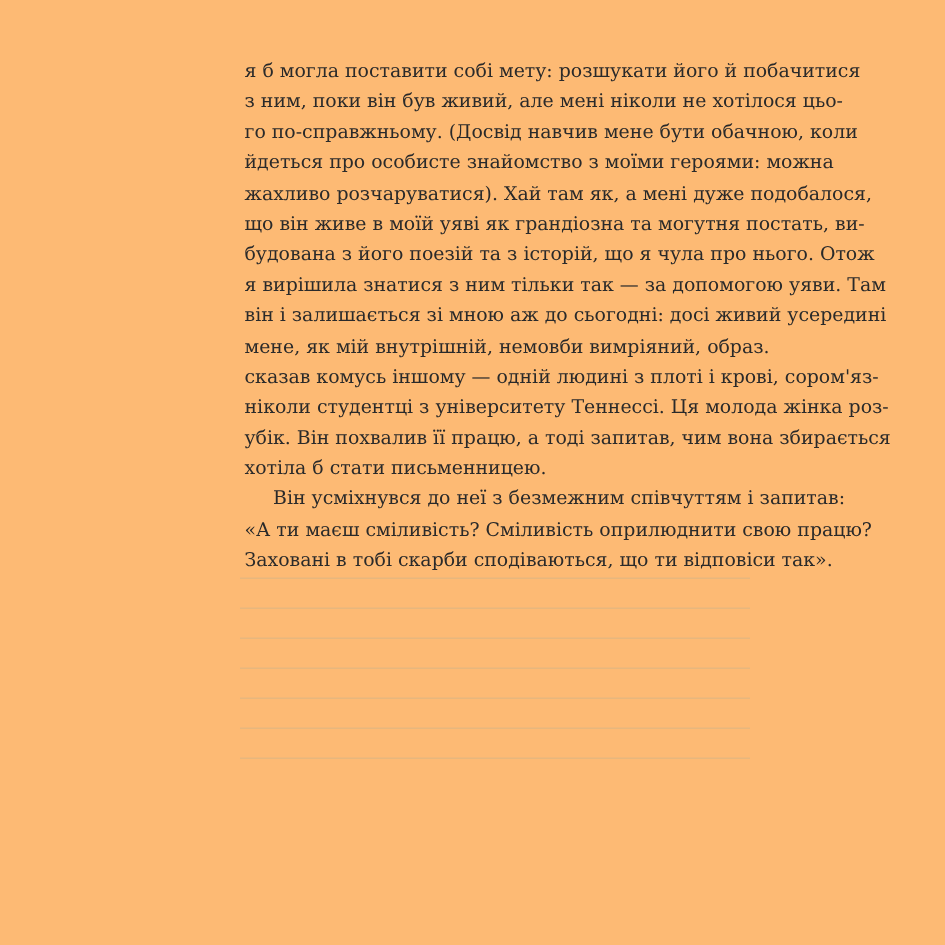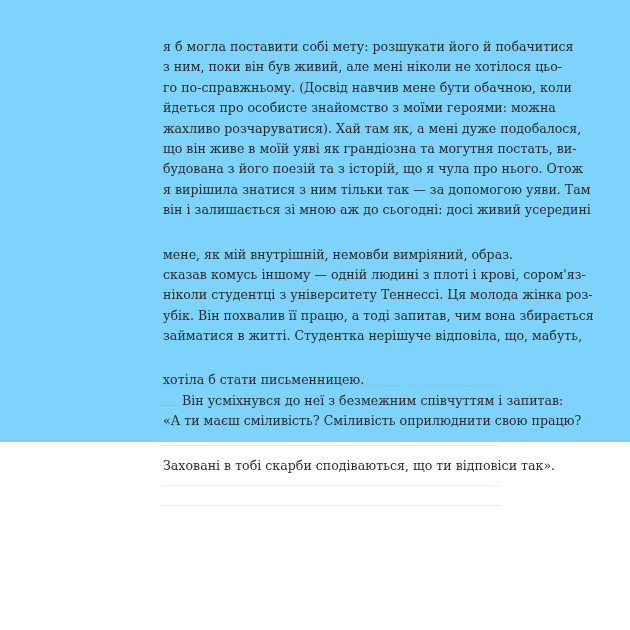--- a/index.html
+++ b/index.html
@@ -2,40 +2,40 @@
 <html><head>
 <meta charset="utf-8">
 <style>
   html, body { margin: 0; padding: 0; }
   body {
     width: 630px; height: 630px; overflow: hidden;
     background: #ffffff;
     position: relative;
   }
   .page {
-    position: absolute; left: 0; top: 0; width: 630px; height: 442px;
-    background: #7dd3fc;
+    position: absolute; left: 0; top: 0; width: 630px; height: 630px;
+    background: #fdba74;
   }
   .text-block {
     position: absolute;
     left: 163px; top: 37px;
     width: 331px;
     font-family: "DejaVu Serif", "Liberation Serif", serif;
     font-size: 12.6px;
     line-height: 20.4px;
     color: #2a2a2a;
   }
   .line {
     display: block;
     white-space: nowrap;
     text-align: justify;
     text-align-last: justify;
     height: 20.4px;
   }
-  .line.last { text-align-last: left; margin-top: 24px; }
+  .line.last { text-align-last: left; }
   .line.indent { padding-left: 19px; }
   .bleed {
     position: absolute;
     left: 160px; top: 385px; width: 340px; height: 150px;
     opacity: 0.18;
   }
   .bleed .bl {
     height: 1px; background: #8aa; margin-bottom: 19px;
   }
 </style>
@@ -55,21 +55,20 @@
       <span class="line">будована з його поезій та з історій, що я чула про нього. Отож</span>
       <span class="line">я вирішила знатися з ним тільки так — за допомогою уяви. Там</span>
       <span class="line">він і залишається зі мною аж до сьогодні: досі живий усередині</span>
       <span class="line last">мене, як мій внутрішній, немовби вимріяний, образ.</span>
     </div>
 
     <div>
       <span class="line">сказав комусь іншому — одній людині з плоті і крові, сором'яз-</span>
       <span class="line">ніколи студентці з університету Теннессі. Ця молода жінка роз-</span>
       <span class="line">убік. Він похвалив її працю, а тоді запитав, чим вона збирається</span>
-      <span class="line">займатися в житті. Студентка нерішуче відповіла, що, мабуть,</span>
       <span class="line last">хотіла б стати письменницею.</span>
     </div>
 
     <div>
       <span class="line indent">Він усміхнувся до неї з безмежним співчуттям і запитав:</span>
       <span class="line">«А ти маєш сміливість? Сміливість оприлюднити свою працю?</span>
       <span class="line last">Заховані в тобі скарби сподіваються, що ти відповіси так».</span>
     </div>
   </div>
 

